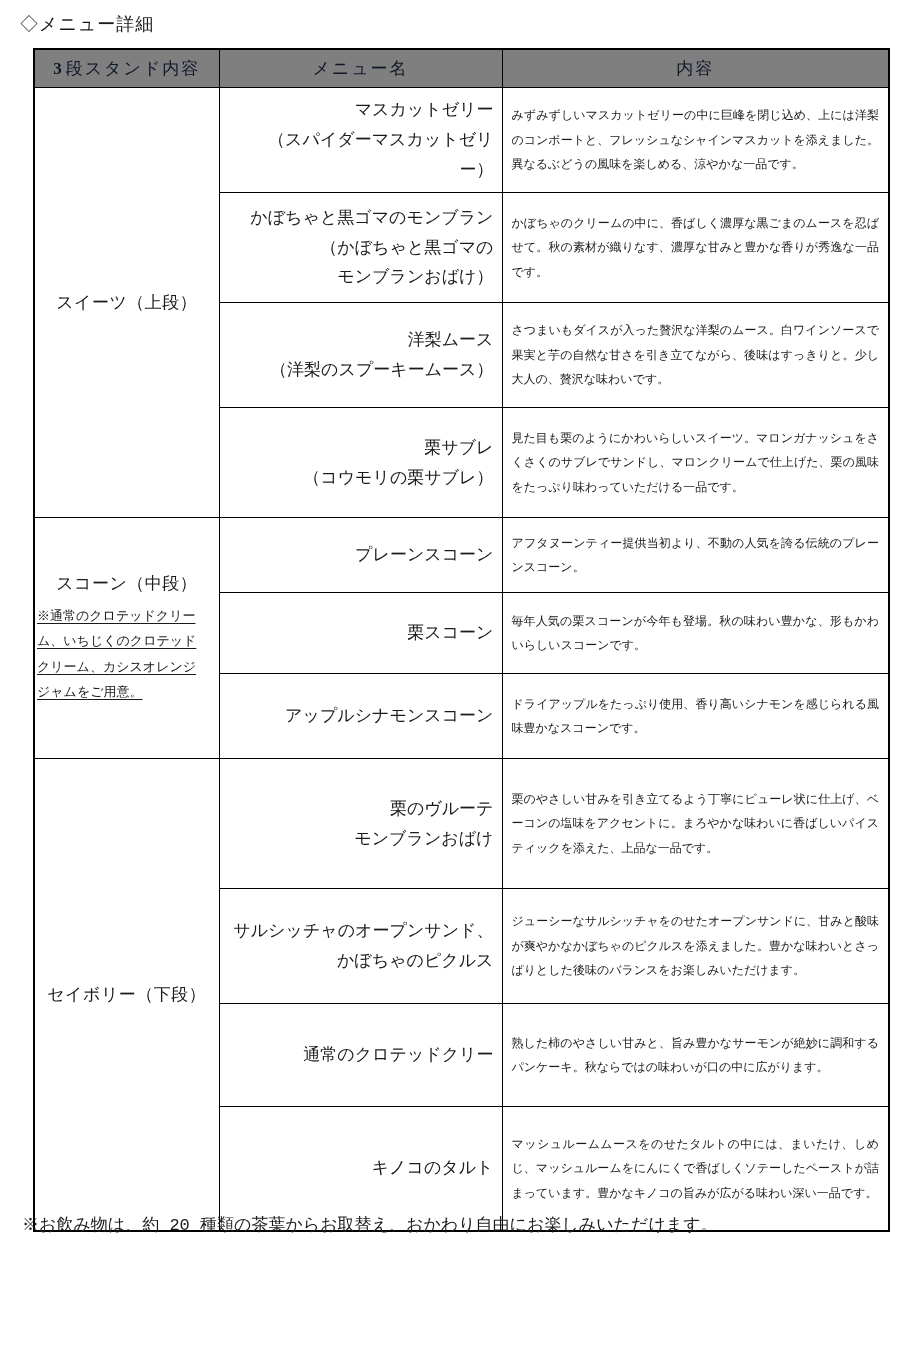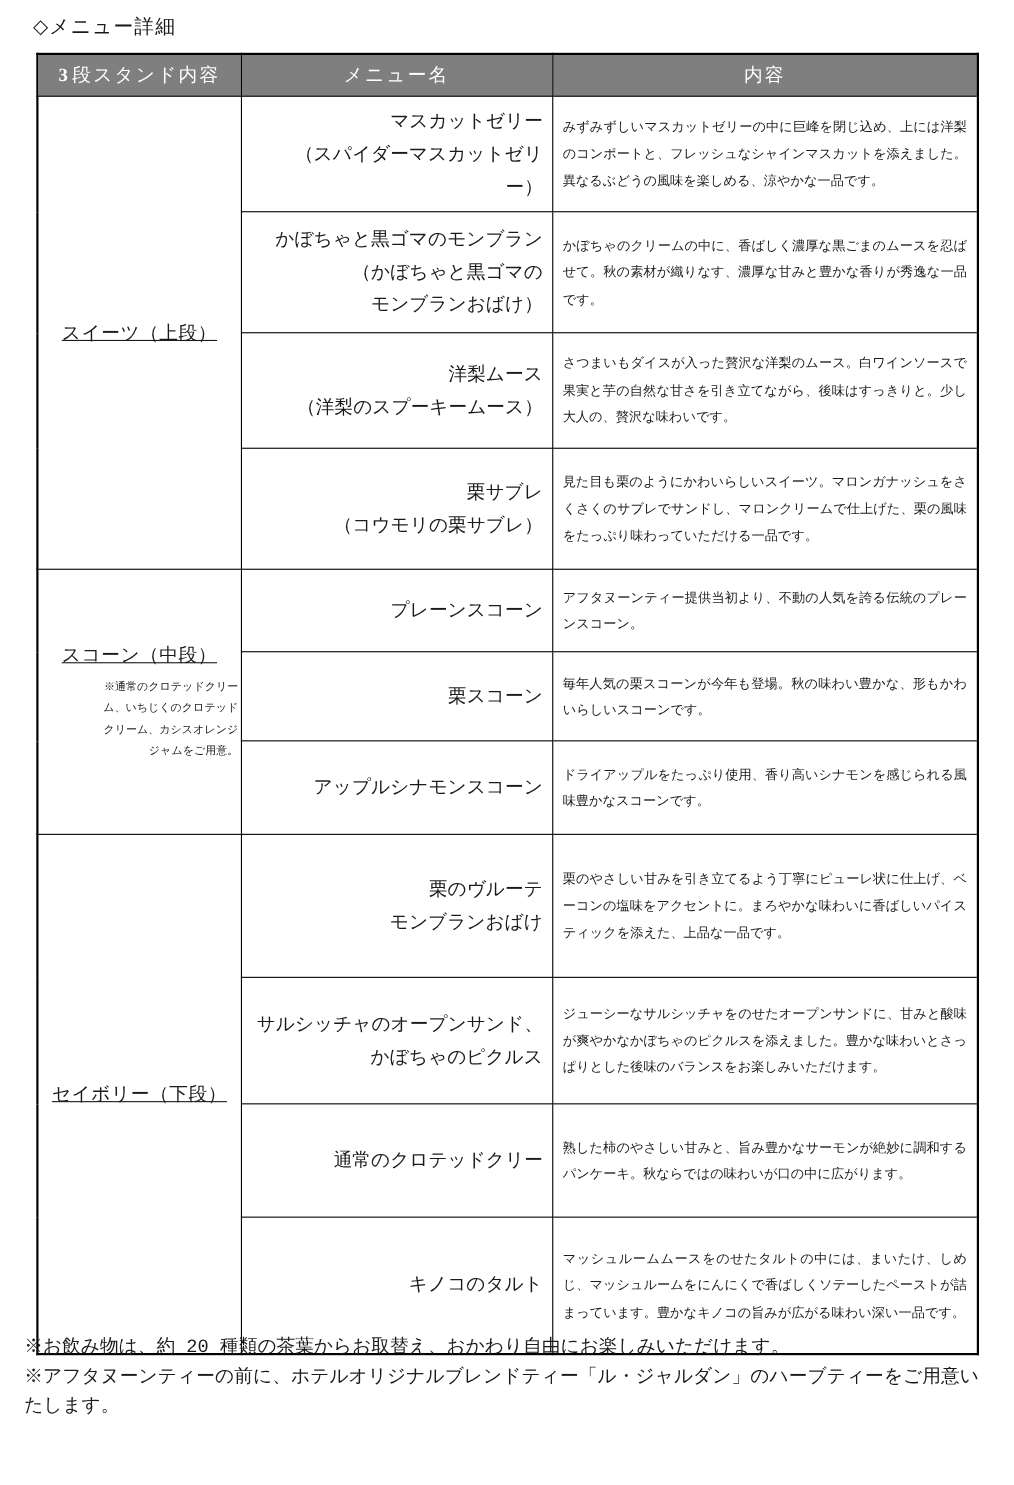--- a/index.html
+++ b/index.html
@@ -10,63 +10,65 @@
   }
   .page{
     position:relative;
     width:922px;
     height:1350px;
     background:#ffffff;
     overflow:hidden;
   }
   .doc-title{
     position:absolute;
-    left:30px;
+    left:20px;
     top:12px;
     font-size:18px;
     letter-spacing:1px;
+    font-family:Liberation Serif, serif;
   }
   table.menu-table{
     position:absolute;
     left:33px;
     top:48px;
     width:855px;
     border-collapse:collapse;
     table-layout:fixed;
     border:2px solid #000000;
   }
   table.menu-table th,
   table.menu-table td{
     border:1px solid #000000;
     overflow:hidden;
   }
   th.hdr{
     background:#7f7f7f;
-    color:#ffffff;
+    color:#0f172a;
     font-weight:normal;
     font-size:17px;
     height:35px;
     text-align:center;
     letter-spacing:2px;
   }
   th.hdr b{font-weight:bold;margin-right:4px;letter-spacing:0;}
   td.stand-cell{
     text-align:center;
     vertical-align:middle;
     font-size:17px;
     padding:2px;
   }
-  .stand-label{letter-spacing:0.5px;text-decoration:underline;}
+  .stand-label{letter-spacing:0.5px;}
   .stand-note{
     margin-top:8px;
-    font-size:10px;
+    font-size:13px;
     line-height:1.95;
+    text-decoration:underline;
     text-underline-offset:3px;
     white-space:pre-wrap;
-    text-align:right;
+    text-align:left;
   }
   td.name-cell{
     vertical-align:middle;
     font-size:17px;
     line-height:1.75;
     padding:6px 8px 6px 12px;
     white-space:pre-wrap;
     text-align:right;
   }
   td.desc-cell{
@@ -173,16 +175,15 @@
       </tr>
       <tr style="height:124px">
         <td class="name-cell">キノコのタルト</td>
         <td class="desc-cell">マッシュルームムースをのせたタルトの中には、まいたけ、しめじ、マッシュルームをにんにくで香ばしくソテーしたペーストが詰まっています。豊かなキノコの旨みが広がる味わい深い一品です。</td>
       </tr>
     </tbody>
   </table>
 
   <div class="footnotes">
     <p>※お飲み物は、約 20 種類の茶葉からお取替え、おかわり自由にお楽しみいただけます。</p>
-    <p>※アフタヌーンティーの前に、ホテルオリジナルブレンドティー「ル・ジャルダン」のハーブティーをご用意いたします。</p>
   </div>
 
 </div>
 
 </body></html>

